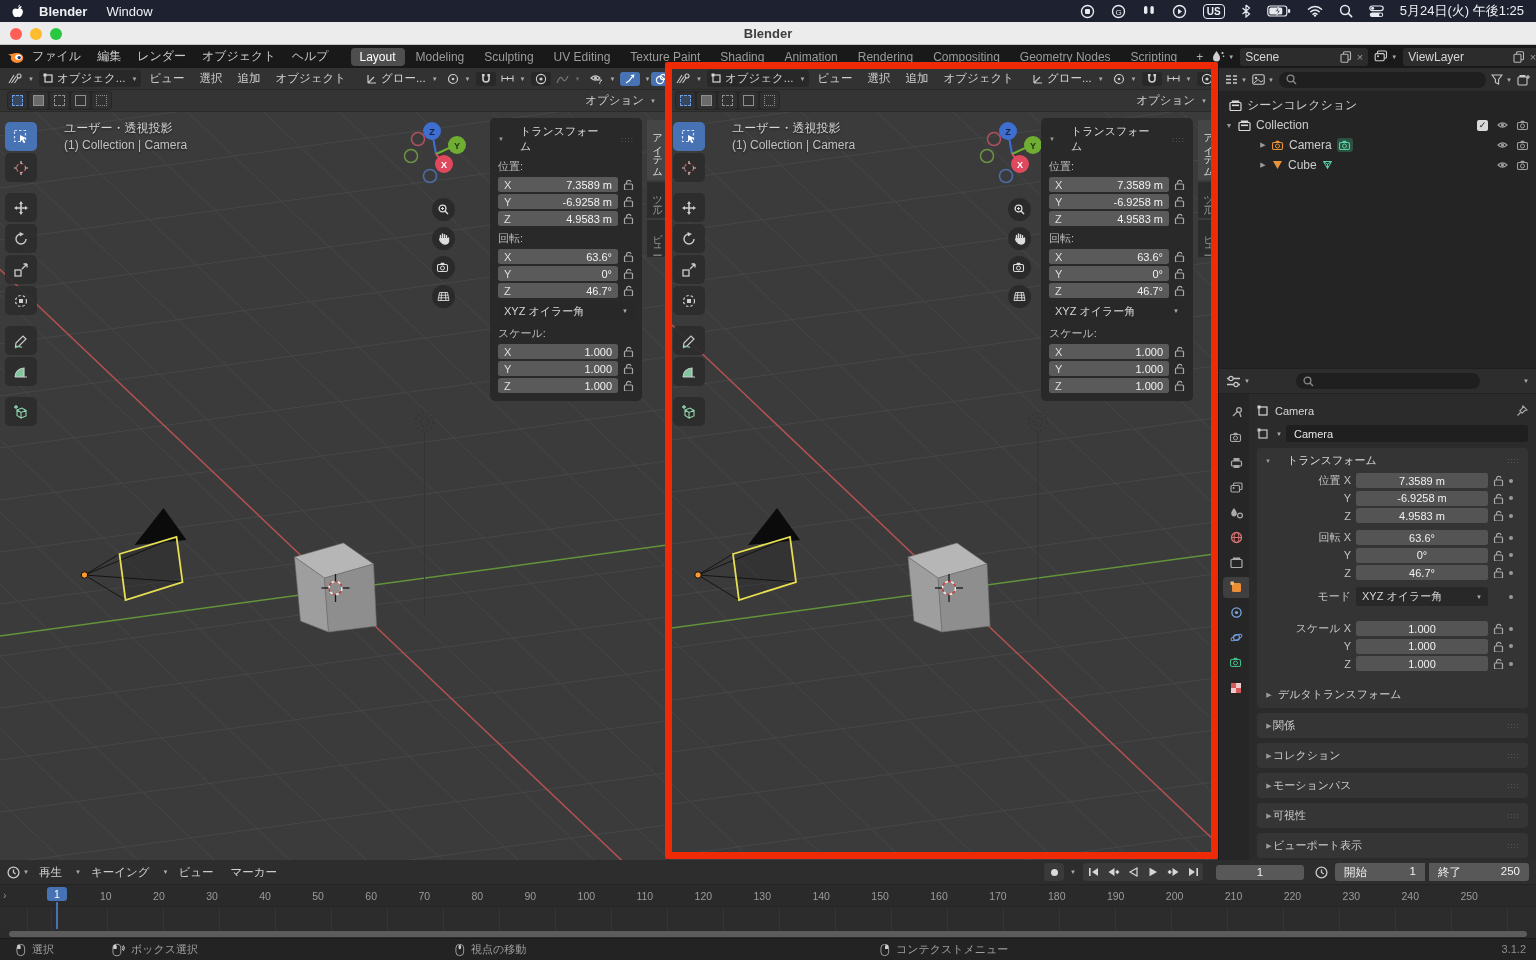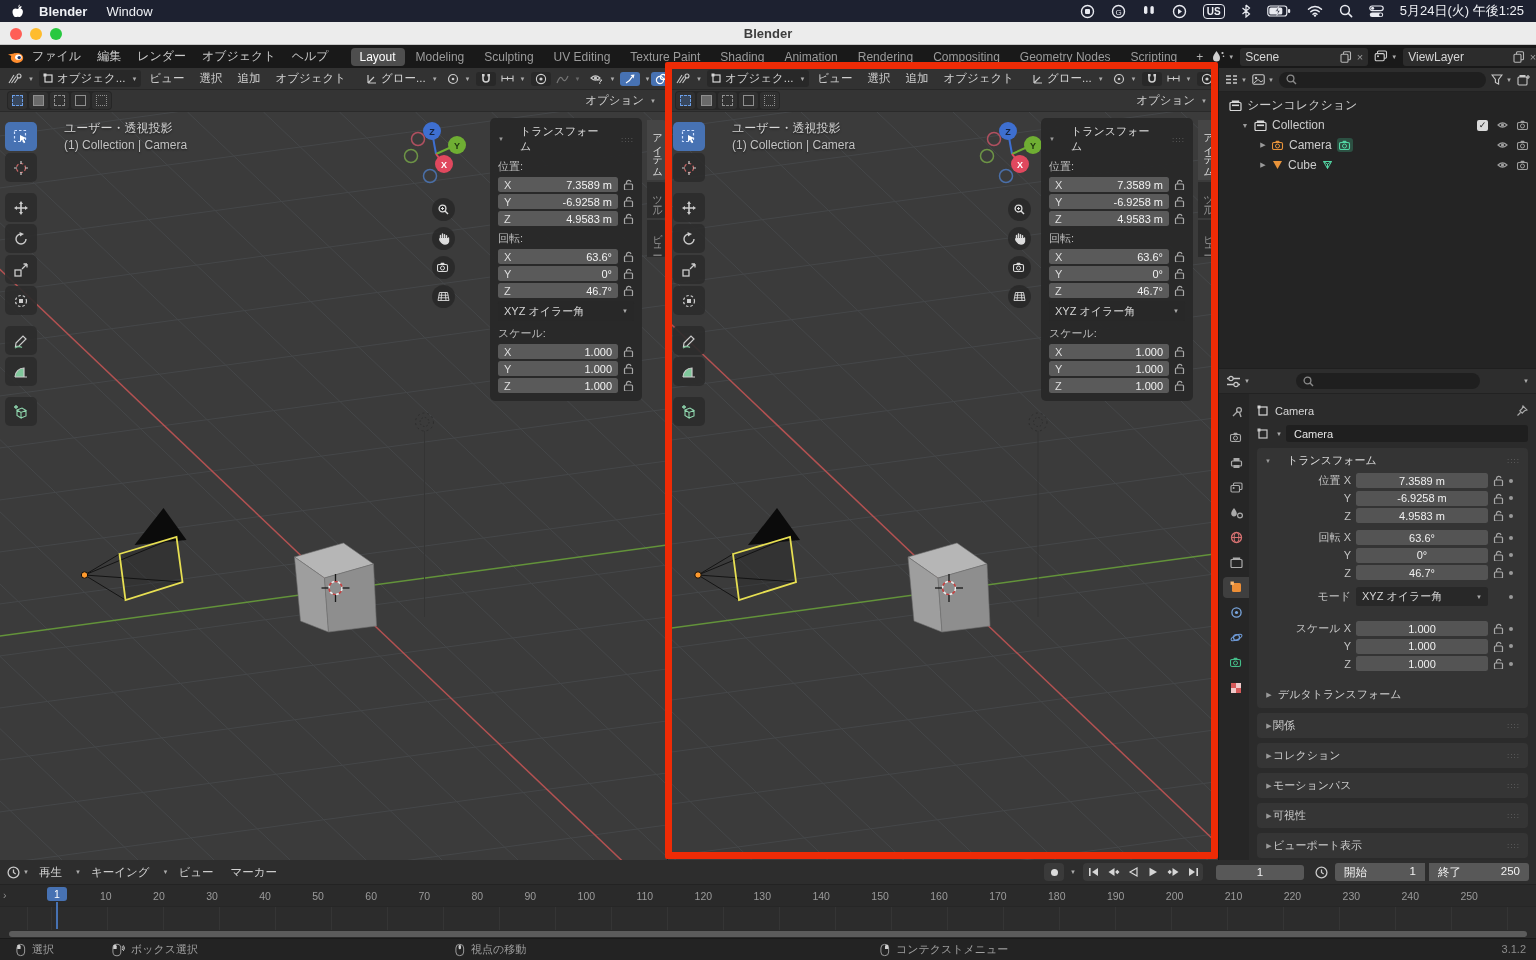--- a/index.html
+++ b/index.html
@@ -1035,21 +1035,21 @@
   </div>
   <div class="ol-rows">
     <div class="ol-row" style="padding-left:10px">
       <svg width="13" height="11" viewBox="0 0 13 11">
           <rect x="1" y="2.5" width="11" height="8" rx="1" fill="none" stroke="#d8d8d8" stroke-width="1.2"></rect>
           <rect x="2.8" y="0.5" width="7.4" height="2" fill="#d8d8d8"></rect>
           <rect x="3" y="4.5" width="7" height="1.6" fill="#d8d8d8"></rect>
         </svg>
       <span>シーンコレクション</span>
     </div>
-    <div class="ol-row" style="padding-left:22px">
+    <div class="ol-row" style="padding-left:6px">
       <span class="disc">▼</span>
       <svg width="13" height="11" viewBox="0 0 13 11">
           <rect x="1" y="2.5" width="11" height="8" rx="1" fill="none" stroke="#d8d8d8" stroke-width="1.2"></rect>
           <rect x="2.8" y="0.5" width="7.4" height="2" fill="#d8d8d8"></rect>
           <rect x="3" y="4.5" width="7" height="1.6" fill="#d8d8d8"></rect>
         </svg>
       <span>Collection</span>
       <span class="ol-right">
         <span class="chk">✓</span>
         <svg width="11" height="10" viewBox="0 0 11 10" color="#9f9f9f">

